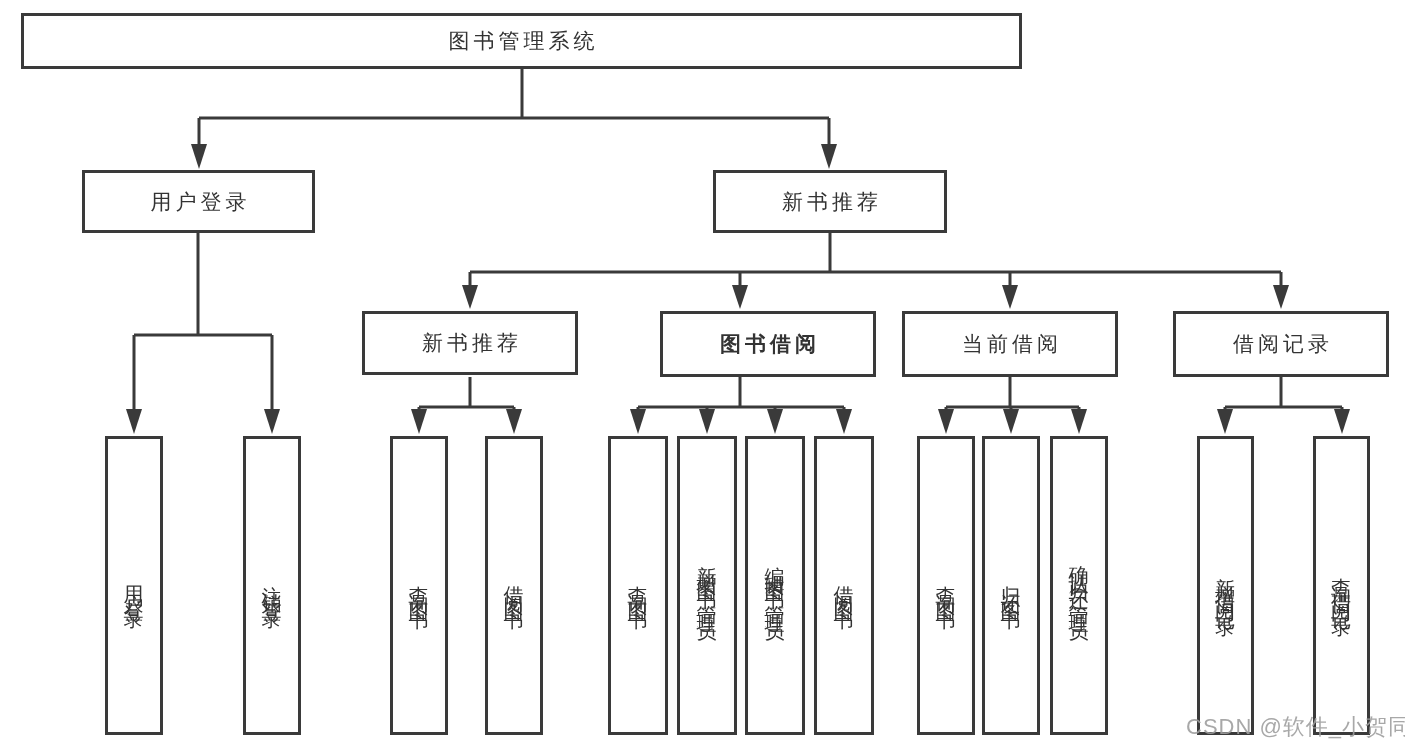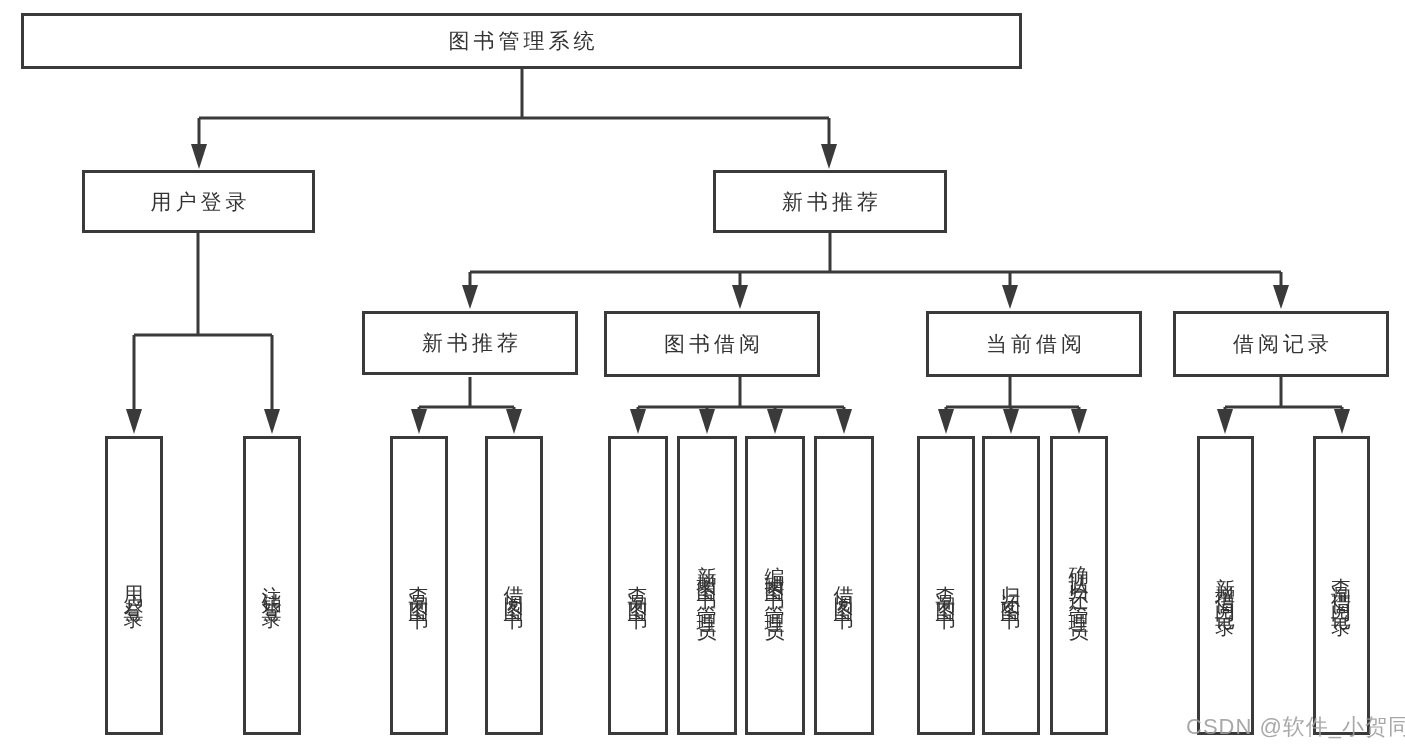--- a/index.html
+++ b/index.html
@@ -17,22 +17,22 @@
     writing-mode:vertical-rl;text-orientation:mixed;
     font-size:20px;letter-spacing:8px;color:#333333;line-height:1;white-space:nowrap;
   }
   
   .n-root{left:21px;top:13px;width:1001px;height:56px;}
   
   .n-user{left:82px;top:170px;width:233px;height:63px;}
   .n-book{left:713px;top:170px;width:234px;height:63px;}
   
   .n-g0{left:362px;top:311px;width:216px;height:64px;}
-  .n-g1{left:604px;top:311px;width:216px;height:66px;}
-  .n-g2{left:902px;top:311px;width:216px;height:66px;margin-left:24px;}
+  .n-g1{left:660px;top:311px;width:216px;height:66px;font-weight:bold;}
+  .n-g2{left:902px;top:311px;width:216px;height:66px;}
   .n-g3{left:1173px;top:311px;width:216px;height:66px;}
   
   .leaf{top:436px;height:299px;}
   .n-l-user0{left:105px;width:58px;}
   .n-l-user1{left:243px;width:58px;}
   .n-l-g0a{left:390px;width:58px;}
   .n-l-g0b{left:485px;width:58px;}
   .n-l-g1a{left:608px;width:60px;}
   .n-l-g1b{left:677px;width:60px;}
   .n-l-g1c{left:745px;width:60px;}

